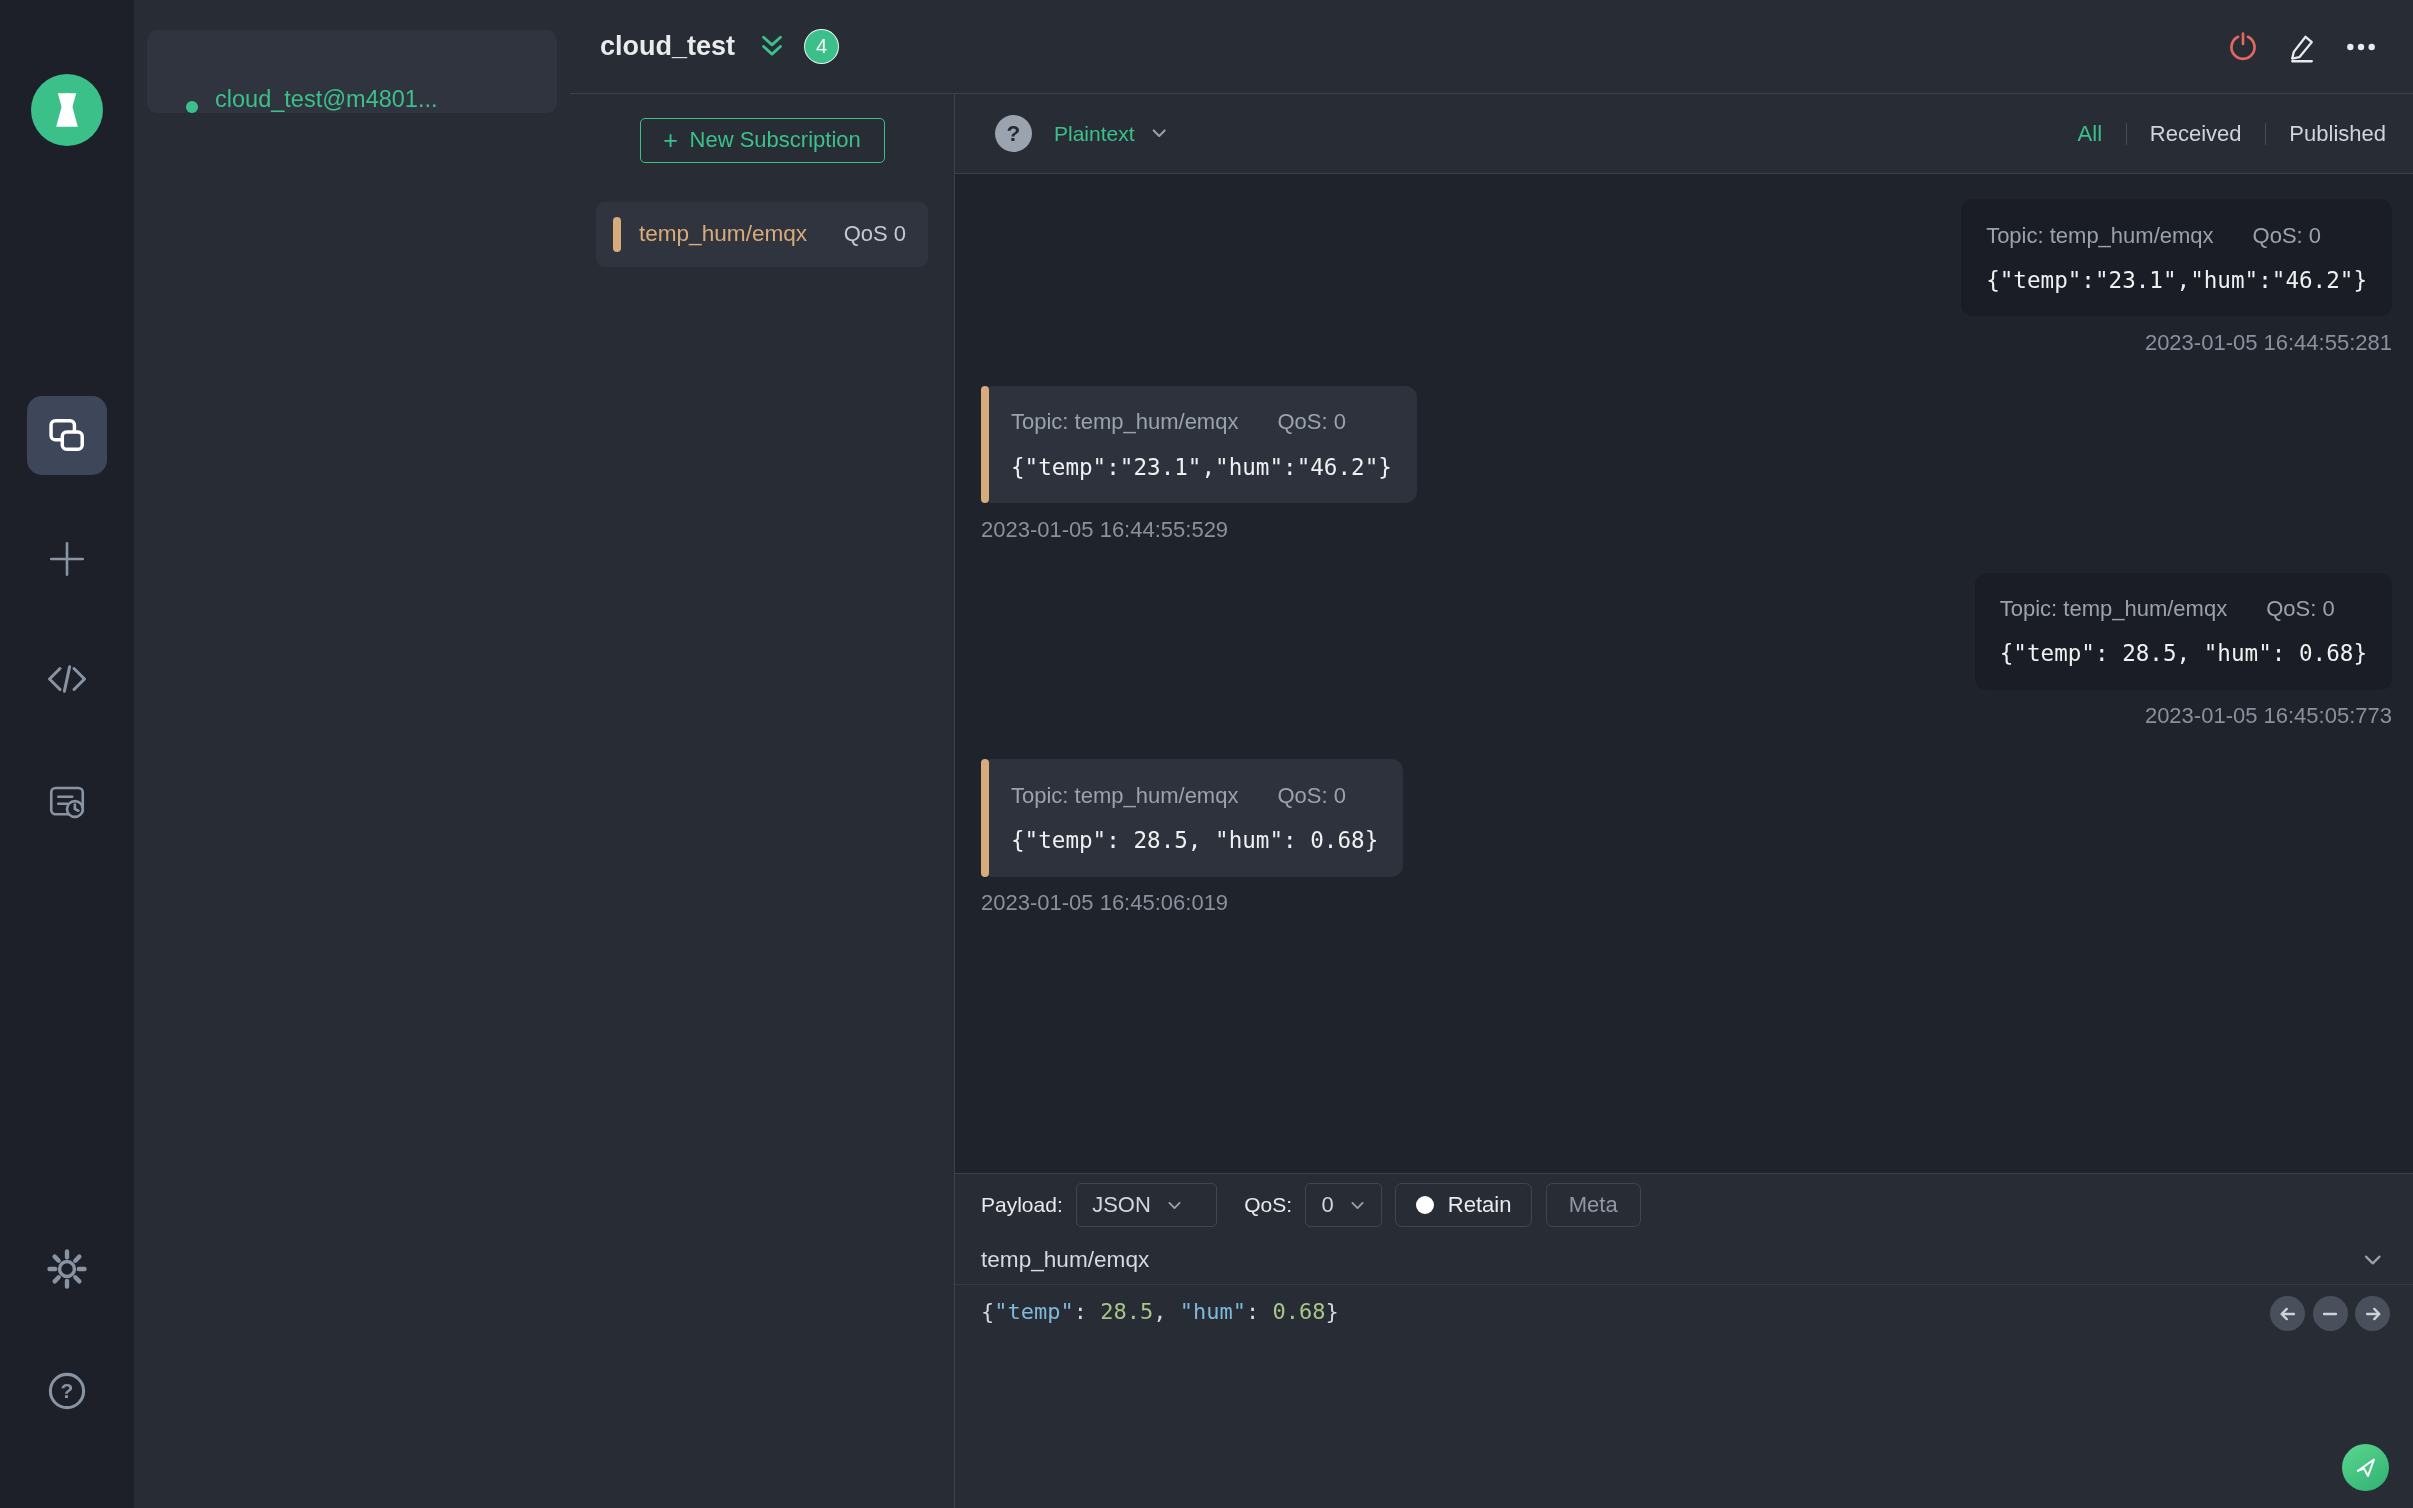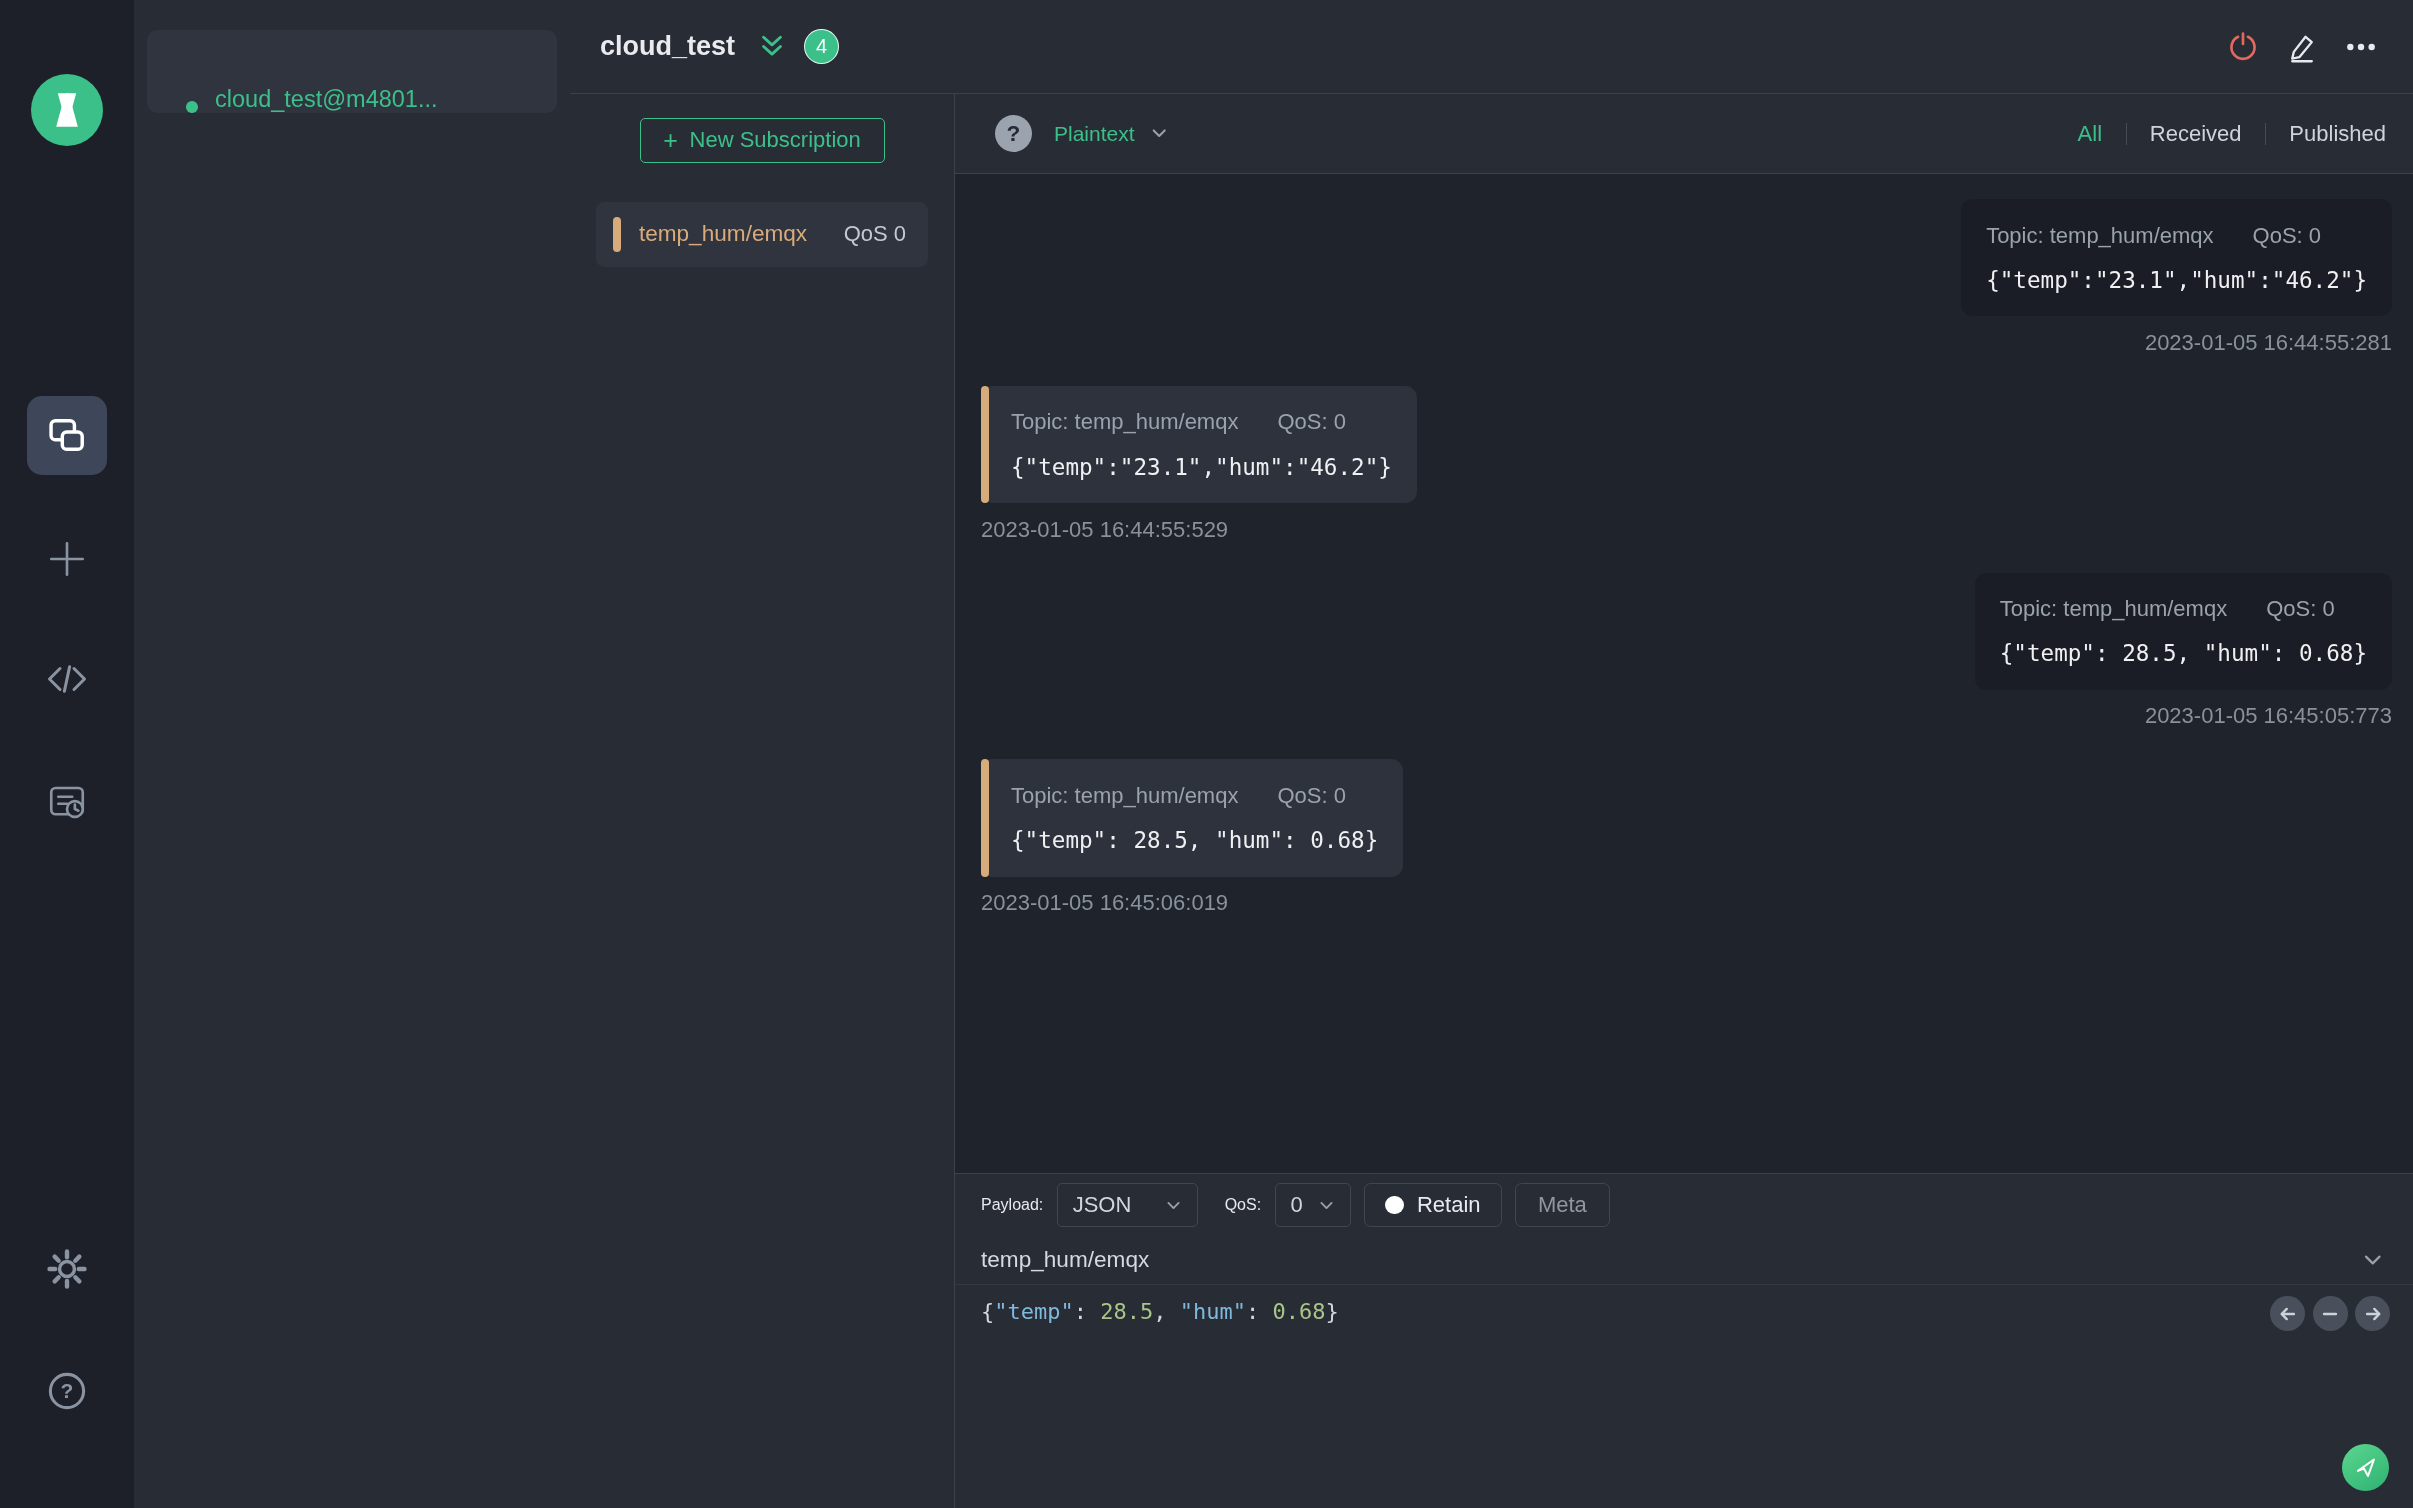--- a/index.html
+++ b/index.html
@@ -88,23 +88,23 @@
   .received .bubble::before{content:'';position:absolute;left:0;top:0;bottom:0;width:7.5px;
     border-radius:5px;background:var(--c-tan,#d8ab7a)}
   .meta{display:flex;gap:39px;font-size:22px;color:var(--txt-dim);margin-bottom:18.4px}
   .m-payload{font-family:"DejaVu Sans Mono", monospace;font-size:22.6px;color:#eef0f2}
   .m-ts{margin-top:13.4px;font-size:22px;color:var(--txt-ts)}
 
   
   .publish{height:335px;flex:0 0 335px;background:var(--chrome);border-top:0.8px solid var(--border);
     display:flex;flex-direction:column}
   .pub-toolbar{height:62px;flex:0 0 62px;display:flex;align-items:center;padding-left:26px}
-  .lbl{font-size:16px;color:#e8eaee}
+  .lbl{font-size:21px;color:#e8eaee}
   .sel{height:44px;border:0.8px solid #42474f;border-radius:5px;margin-left:13.4px;padding:0 15px;
-    font-size:22px;color:#d2d6dc;gap:15px;justify-content:space-between}
+    font-size:22px;color:#d2d6dc;gap:15px;justify-content:flex-start}
   .sel.wide{min-width:141px}
   .sel.small{min-width:75px}
   .sel .chev,.collapse{display:flex;color:#9aa1ac}
   .qos-lbl{margin-left:27px}
   .retain{height:44px;border:0.8px solid #42474f;border-radius:6.7px;margin-left:13.4px;padding:0 20px;
     gap:13.4px;font-size:22px;color:#e8eaee}
   .r-dot{width:18.4px;height:18.4px;border-radius:50%;background:#fff}
   .meta-btn{height:44px;border:0.8px solid #42474f;border-radius:6.7px;margin-left:13.4px;padding:0 22px;
     font-size:22px;color:#9097a2;justify-content:center}
   .topic-row{height:49px;flex:0 0 49px;display:flex;align-items:center;

